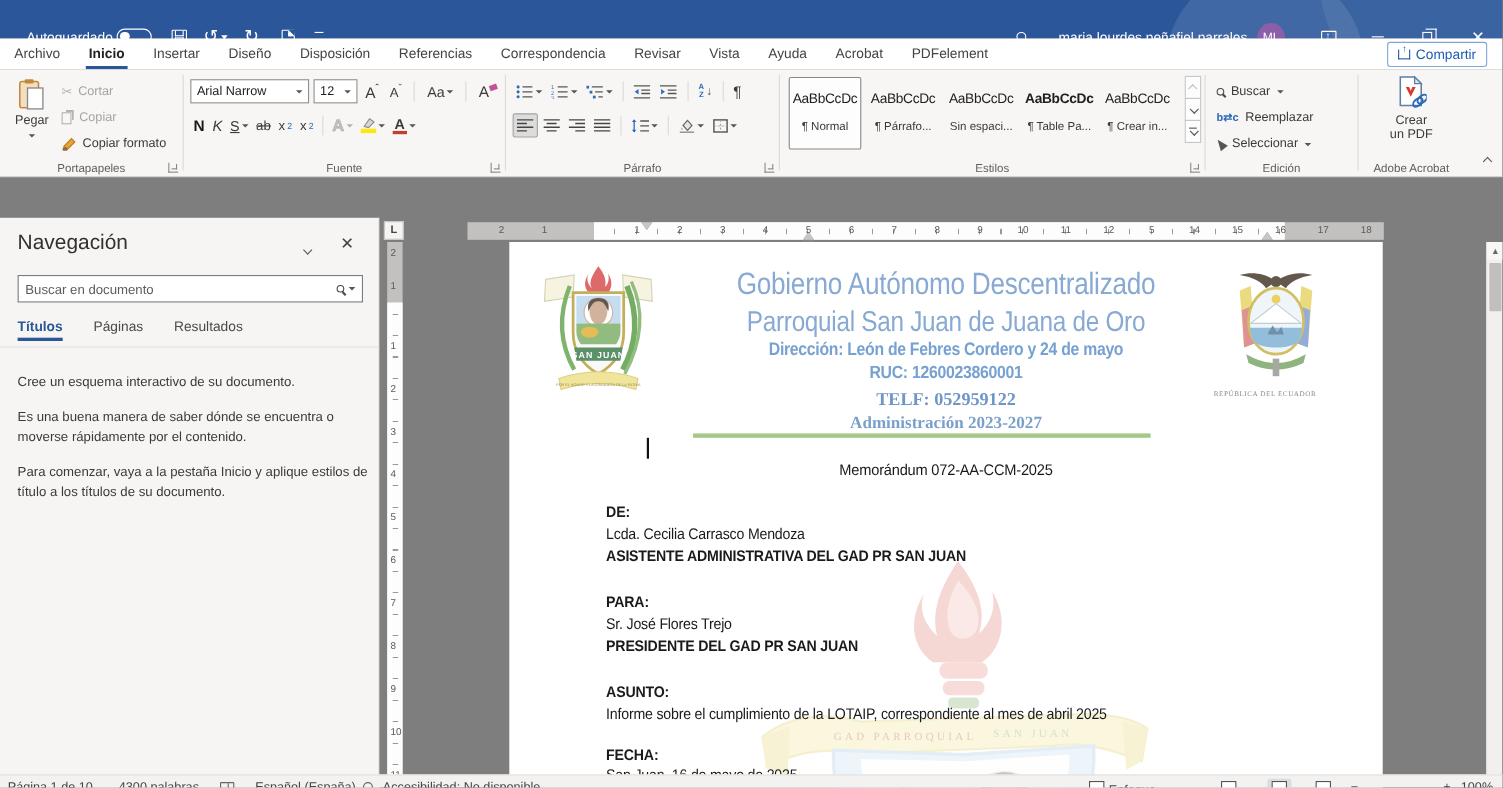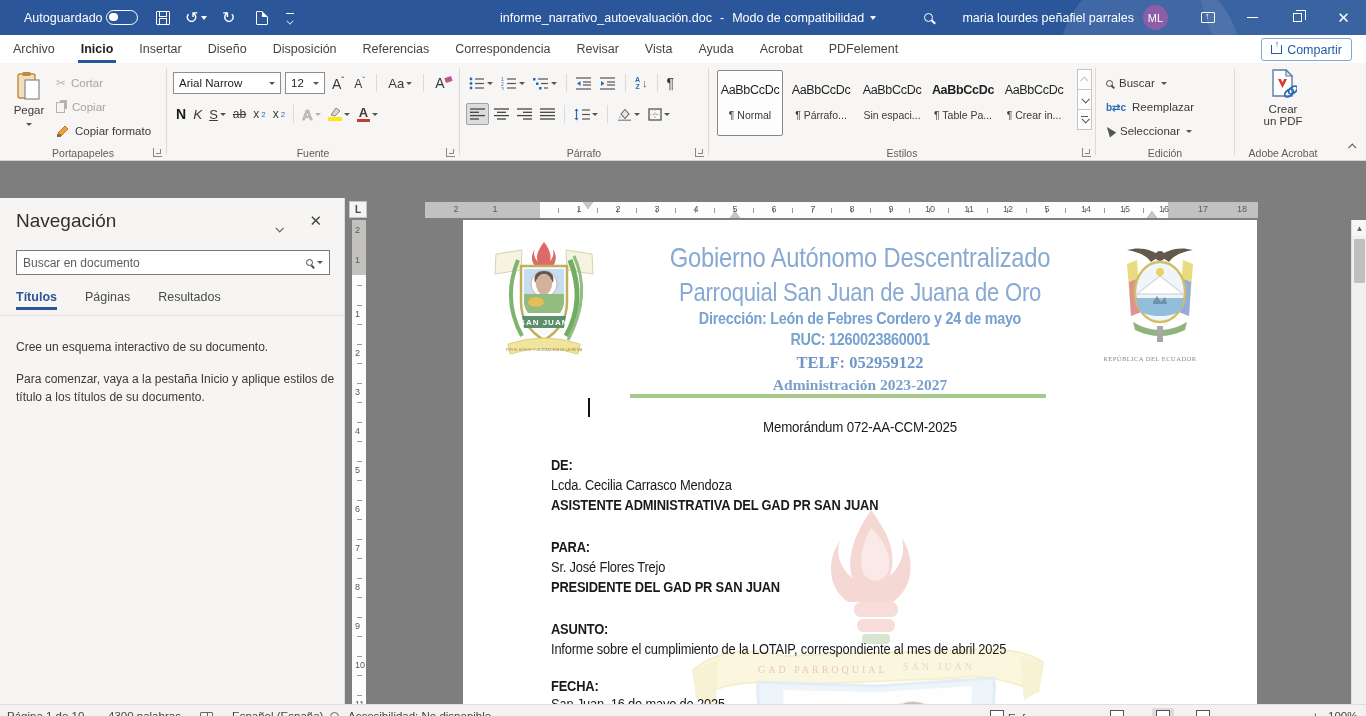--- a/index.html
+++ b/index.html
@@ -4,21 +4,21 @@
 <style>
   * { margin:0; padding:0; box-sizing:border-box; }
   html,body { width:1366px; height:716px; overflow:hidden; font-family:"Liberation Sans", sans-serif; background:#7e7e7e; }
   #app { position:relative; width:1366px; height:716px; }
 
   
   #titlebar { position:absolute; left:0; top:0; width:1366px; height:35px; background:#2b579a;
     background-image:radial-gradient(circle at 1150px 60px, rgba(255,255,255,.10) 0 90px, transparent 91px),
                      radial-gradient(circle at 1320px -20px, rgba(255,255,255,.07) 0 120px, transparent 121px);
     color:#fff; font-size:12.5px; }
-  .tb-item{ position:absolute; top:0; height:35px; display:flex; align-items:center; }
+  .tb-item{ position:absolute; top:16px; height:35px; display:flex; align-items:center;text-decoration:underline; }
   .toggle-pill{ width:32px; height:15px; border:1.6px solid #fff; border-radius:8px; position:relative; }
   .toggle-pill .knob{ position:absolute; left:2px; top:1.6px; width:8.5px; height:8.5px; background:#fff; border-radius:50%; }
   .qa-icon{ color:#fff; font-size:16px; line-height:35px; }
   .floppy{ width:14px; height:14px; border:1.4px solid #fff; border-radius:1px; position:relative; }
   .floppy:before{ content:''; position:absolute; left:2px; top:0; width:6px; height:4px; border:1px solid #fff; border-top:none; }
   .floppy:after{ content:''; position:absolute; left:2px; bottom:0; width:6px; height:4.5px; border:1px solid #fff; border-bottom:none; }
   .newdoc{ width:12px; height:14px; border:1.3px solid #fff; border-radius:1px; position:relative; }
   .newdoc:before{ content:''; position:absolute; right:-1px; top:-1px; border:3px solid #2b579a; border-left-color:#fff; border-bottom-color:#fff; width:0; height:0; }
   .more-cmd{ position:relative; width:10px; height:10px; }
   .more-cmd:before{ content:''; position:absolute; top:0; left:1px; width:8px; height:1.4px; background:#fff; }
@@ -182,26 +182,20 @@
       </div>
     <div class="tb-item" style="left:222px;">
         <span class="qa-icon">↻</span>
       </div>
     <div class="tb-item" style="left:256px;">
         <span class="newdoc"></span>
       </div>
     <div class="tb-item" style="left:285px;">
         <span class="more-cmd"></span>
       </div>
-    <div class="tb-item" style="left:500px;">
-      <span>informe_narrativo_autoevaluación.doc</span>
-      <span style="margin:0 8px;">-</span>
-      <span>Modo de compatibilidad</span>
-      <span class="caret-w"></span>
-    </div>
     <div class="tb-item" style="left:924px;">
         <span class="mag"></span>
       </div>
     <div class="tb-item" style="right:232px;">maria lourdes peñafiel parrales</div>
     <div class="tb-item" style="right:198px;">
         <span class="avatar">ML</span>
       </div>
     <div class="tb-item winbtn" style="right:136px;">
         <span class="ribopt-ic"></span>
       </div>
@@ -597,20 +591,21 @@
         <span class="caret" style="margin-right:6px;"></span>
       </div>
       <div class="nav-tabs">
         <span class="nav-tab active">Títulos</span>
         <span class="nav-tab">Páginas</span>
         <span class="nav-tab">Resultados</span>
       </div>
       <div id="nav-sep"></div>
       <div class="nav-help">
         <p>Cree un esquema interactivo de su documento.</p>
+        <p>Es una buena manera de saber dónde se encuentra o moverse rápidamente por el contenido.</p>
         <p>Para comenzar, vaya a la pestaña Inicio y aplique estilos de título a los títulos de su documento.</p>
       </div>
     </div>
 
     <div id="canvas">
       <div id="corner-box">L</div>
 
       <div id="hruler">
         <div class="wseg"></div>
         <span class="ind-first" style="left:163px;"></span>

